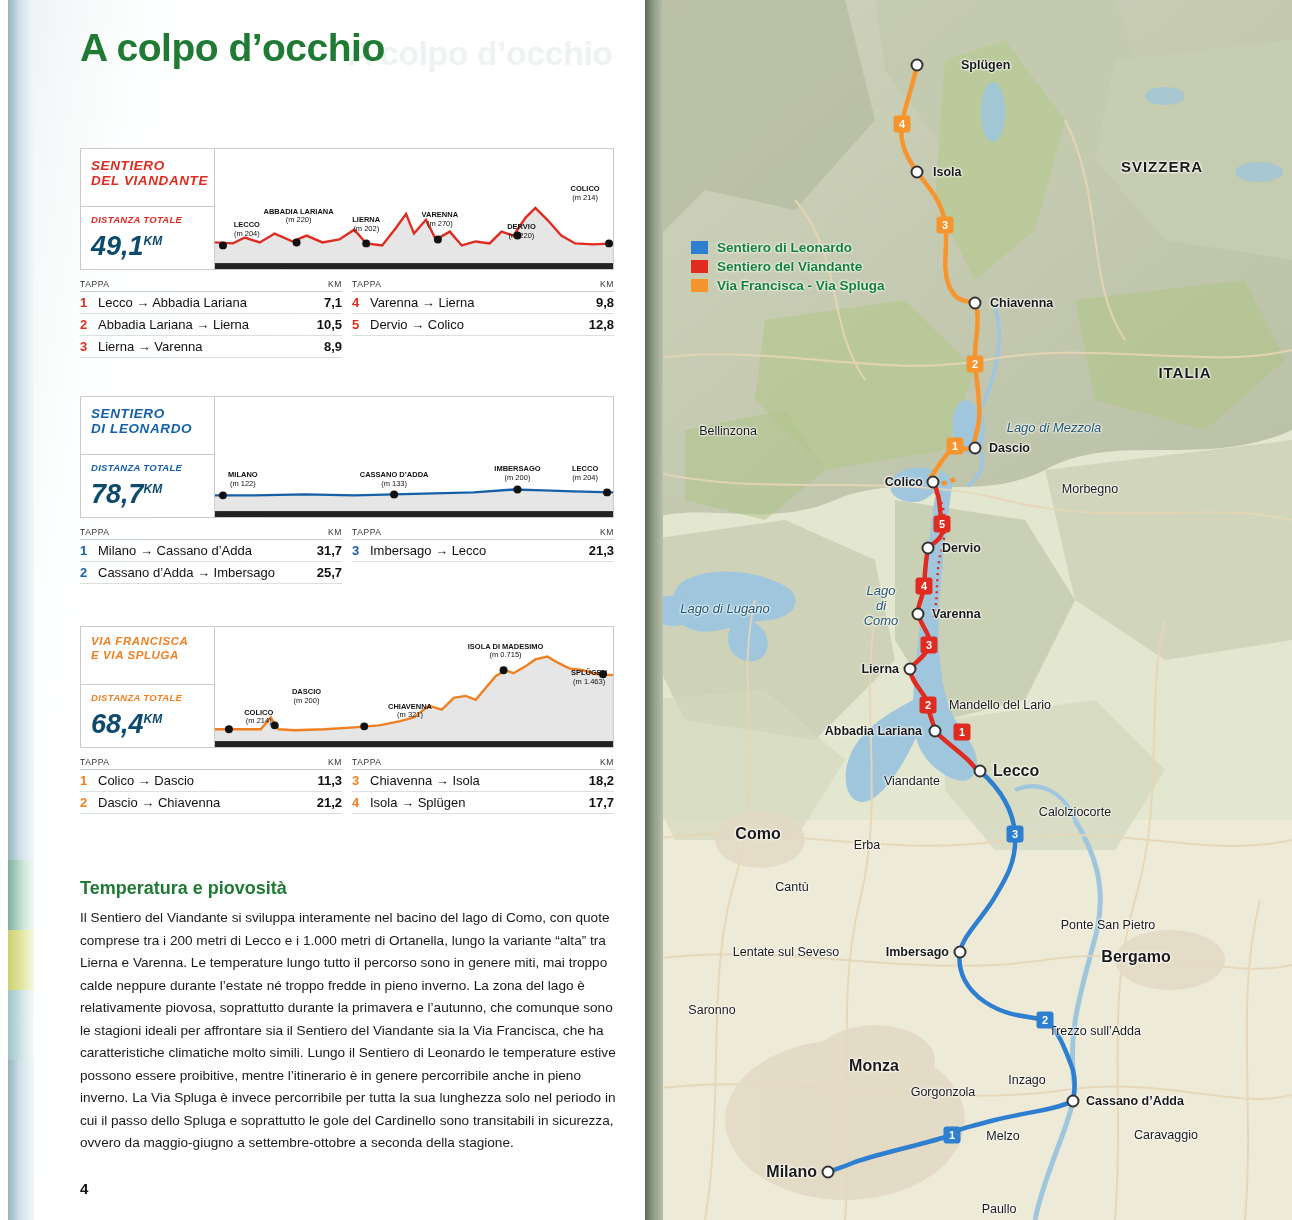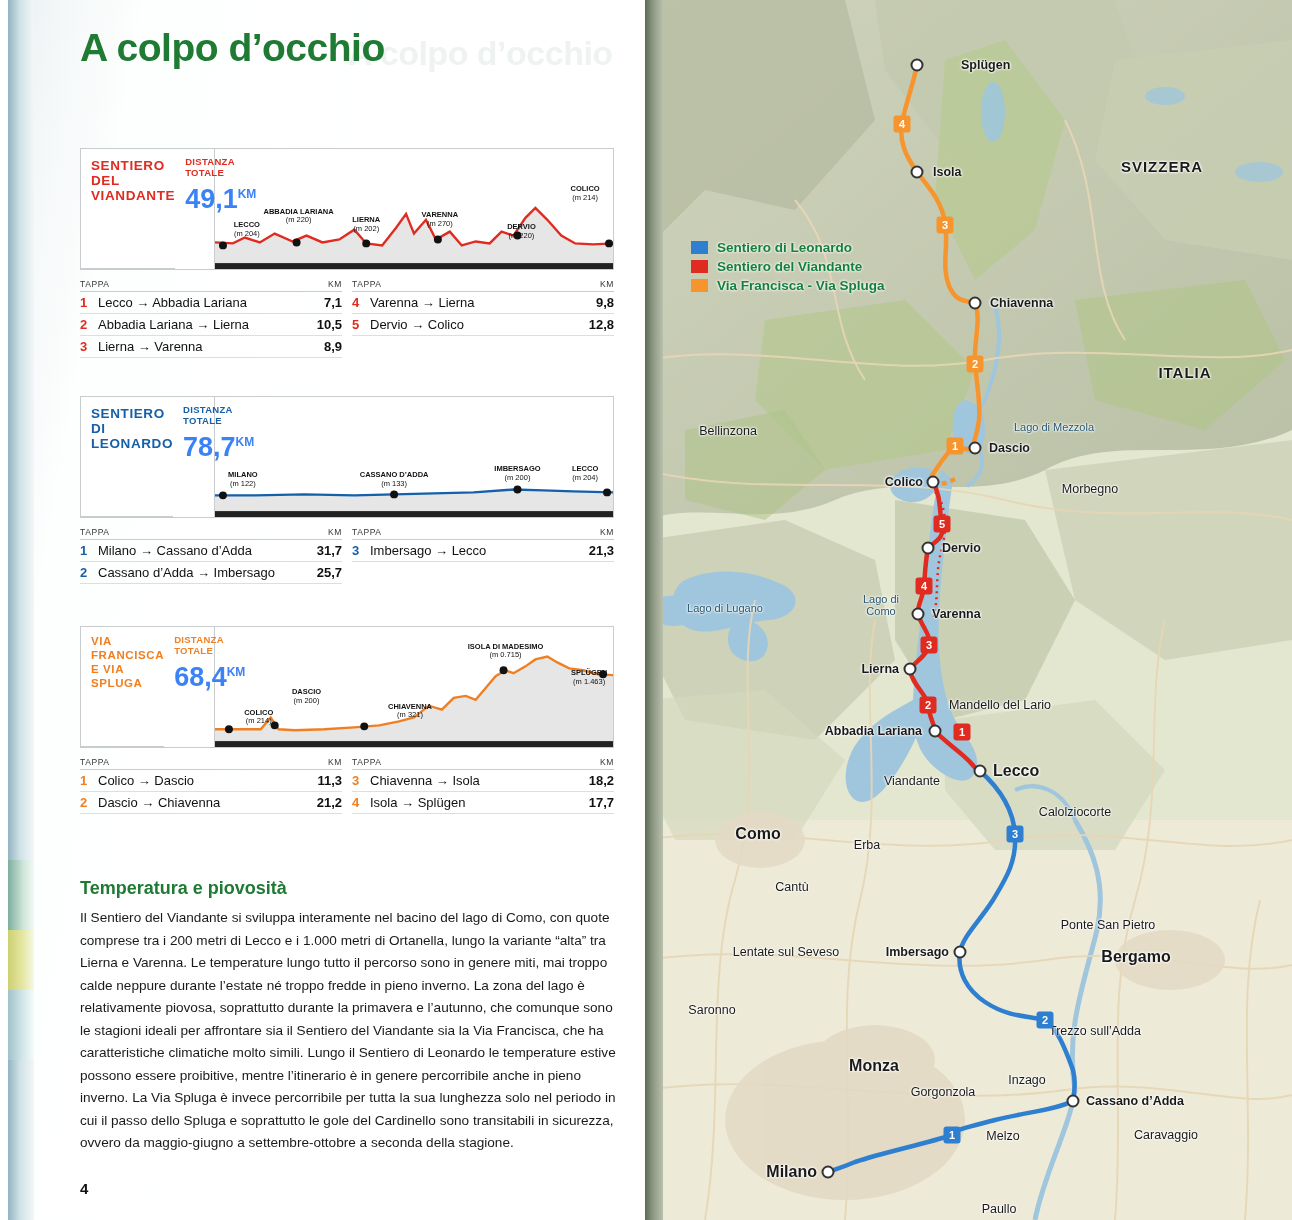--- a/index.html
+++ b/index.html
@@ -61,21 +61,22 @@
     height: 122px;
     background: #ffffff;
     box-sizing: border-box;
     display: flex;
   }
   .profile-left {
     width: 134px;
     box-sizing: border-box;
     border-right: 1px solid #c9ccce;
     display: flex;
-    flex-direction: row;
+    flex-direction: column;
+    font-style: italic;
   }
   .route-name {
     flex: 0 0 58px;
     border-bottom: 1px solid #c9ccce;
     padding: 9px 0 0 10px;
     box-sizing: border-box;
     font-size: 13.5px;
     font-weight: bold;
     line-height: 15px;
     letter-spacing: 0.6px;
@@ -87,21 +88,21 @@
     box-sizing: border-box;
   }
   .dist-label {
     font-size: 9.5px;
     font-weight: bold;
     letter-spacing: 0.3px;
   }
   .dist-value {
     font-size: 27px;
     font-weight: bold;
-    color: #3b82f6;
+    color: #0c4a6e;
     line-height: 29px;
     margin-top: 2px;
   }
   .dist-value .km { font-size: 12px; vertical-align: super; font-weight: bold;}
   .profile-right {
     flex: 1;
     position: relative;
     overflow: hidden;
   }
   .profile-svg { position: absolute; left: 0; bottom: 0; width: 100%; height: 100%; }
@@ -192,21 +193,21 @@
     font-size: 12.5px;
     color: #1a1a1a;
     white-space: nowrap;
     transform: translate(-50%, -50%);
     text-shadow: 0 0 3px #fff, 0 0 3px #fff, 0 0 2px #fff;
     pointer-events: none;
   }
   .map-label.town { font-weight: bold; }
   .map-label.big { font-size: 16px; font-weight: bold; }
   .map-label.country { font-size: 15px; font-weight: bold; letter-spacing: 1px; }
-  .map-label.water { font-size: 11px; color: #26566e; }
+  .map-label.water { font-style: italic; font-size: 13px; color: #26566e; }
   .map-label.plain { font-weight: normal; }
 
   .city-dot {
     position: absolute;
     width: 9px; height: 9px;
     border-radius: 50%;
     background: #fff;
     border: 2px solid #333;
     transform: translate(-50%,-50%);
   }

